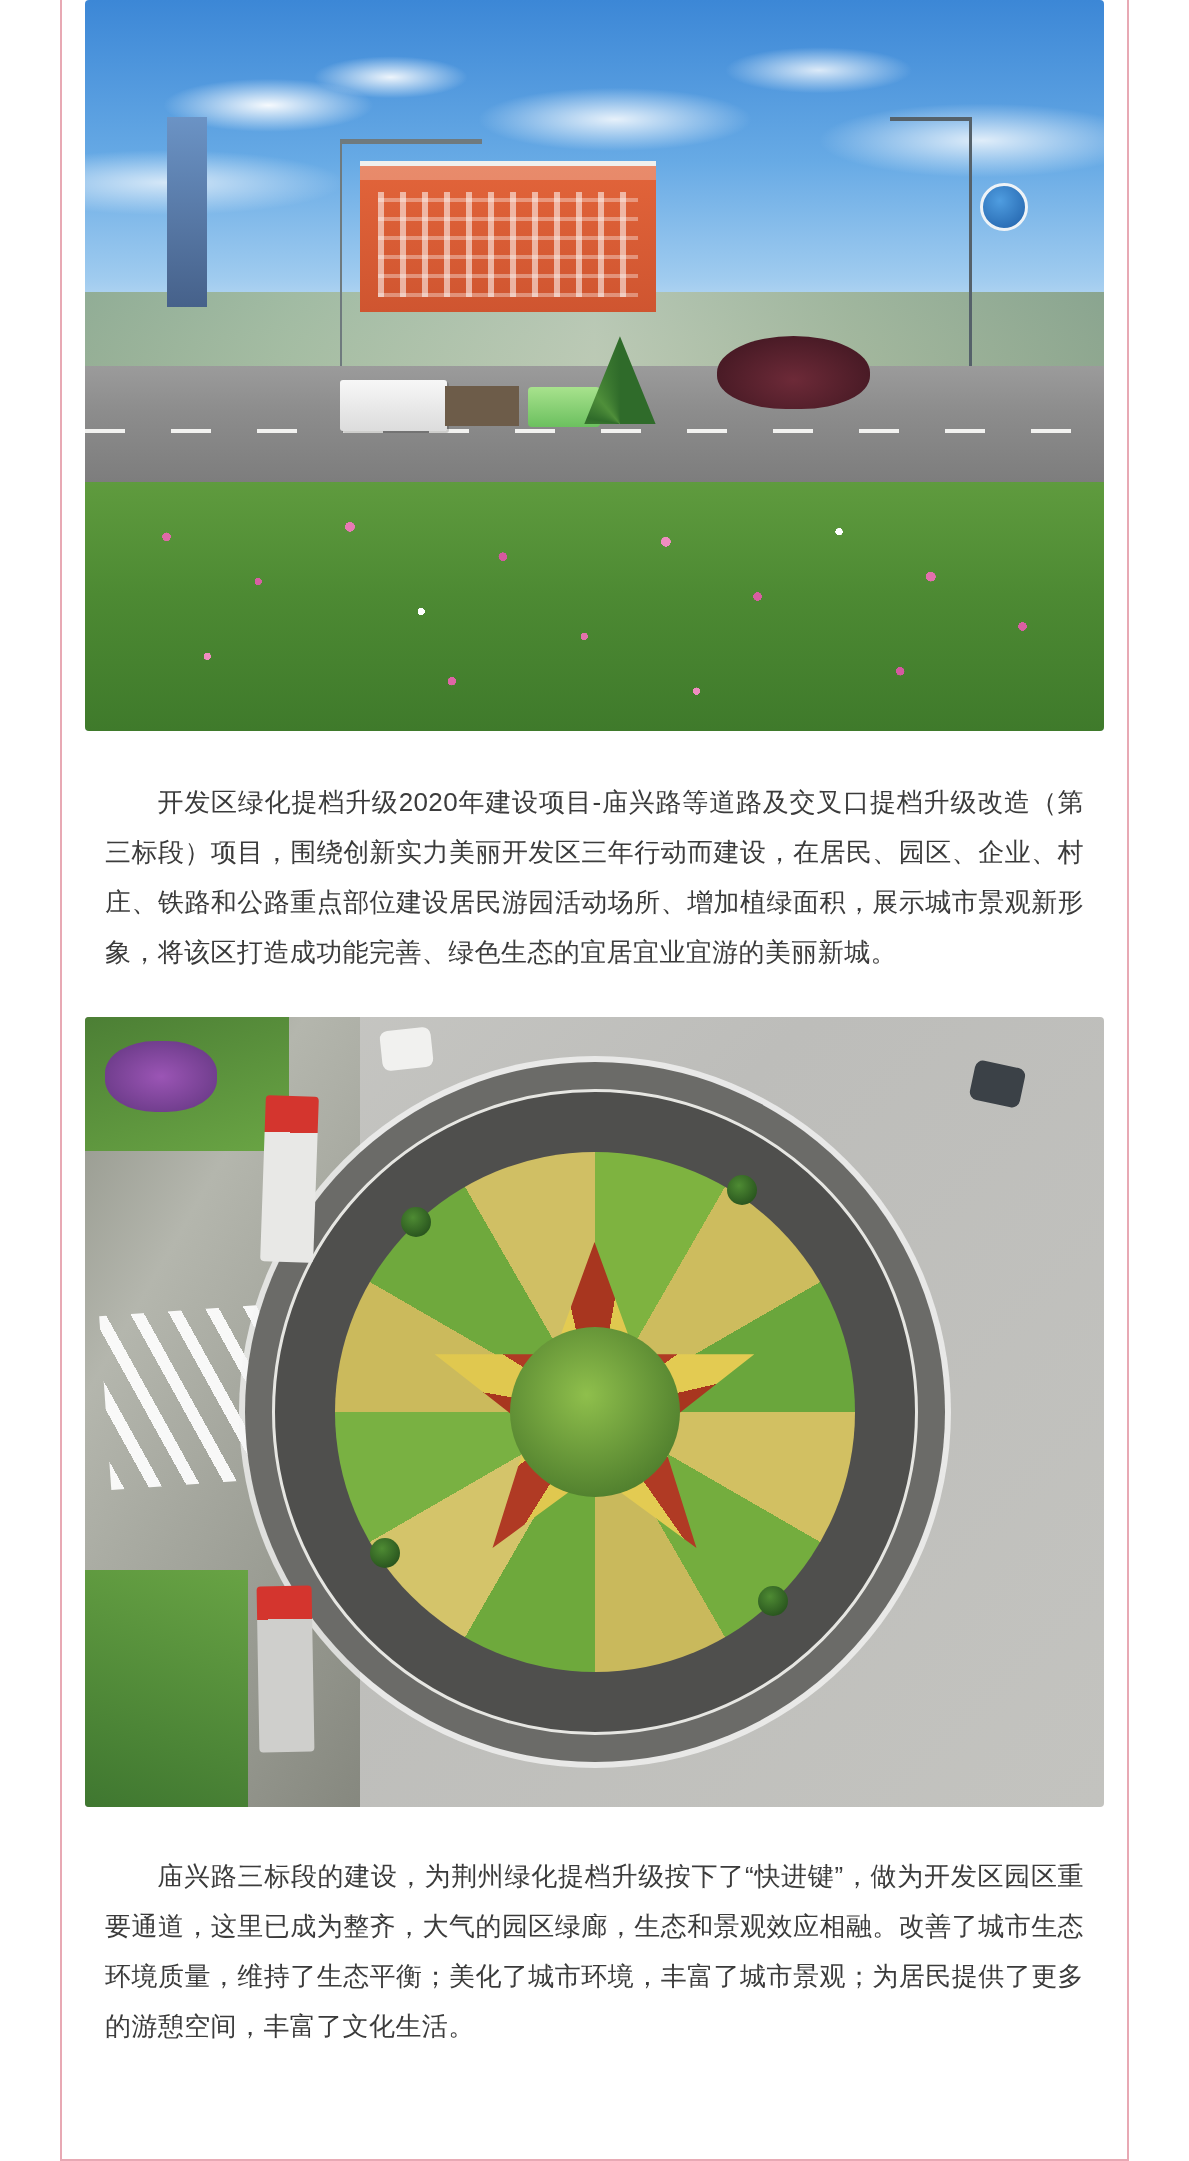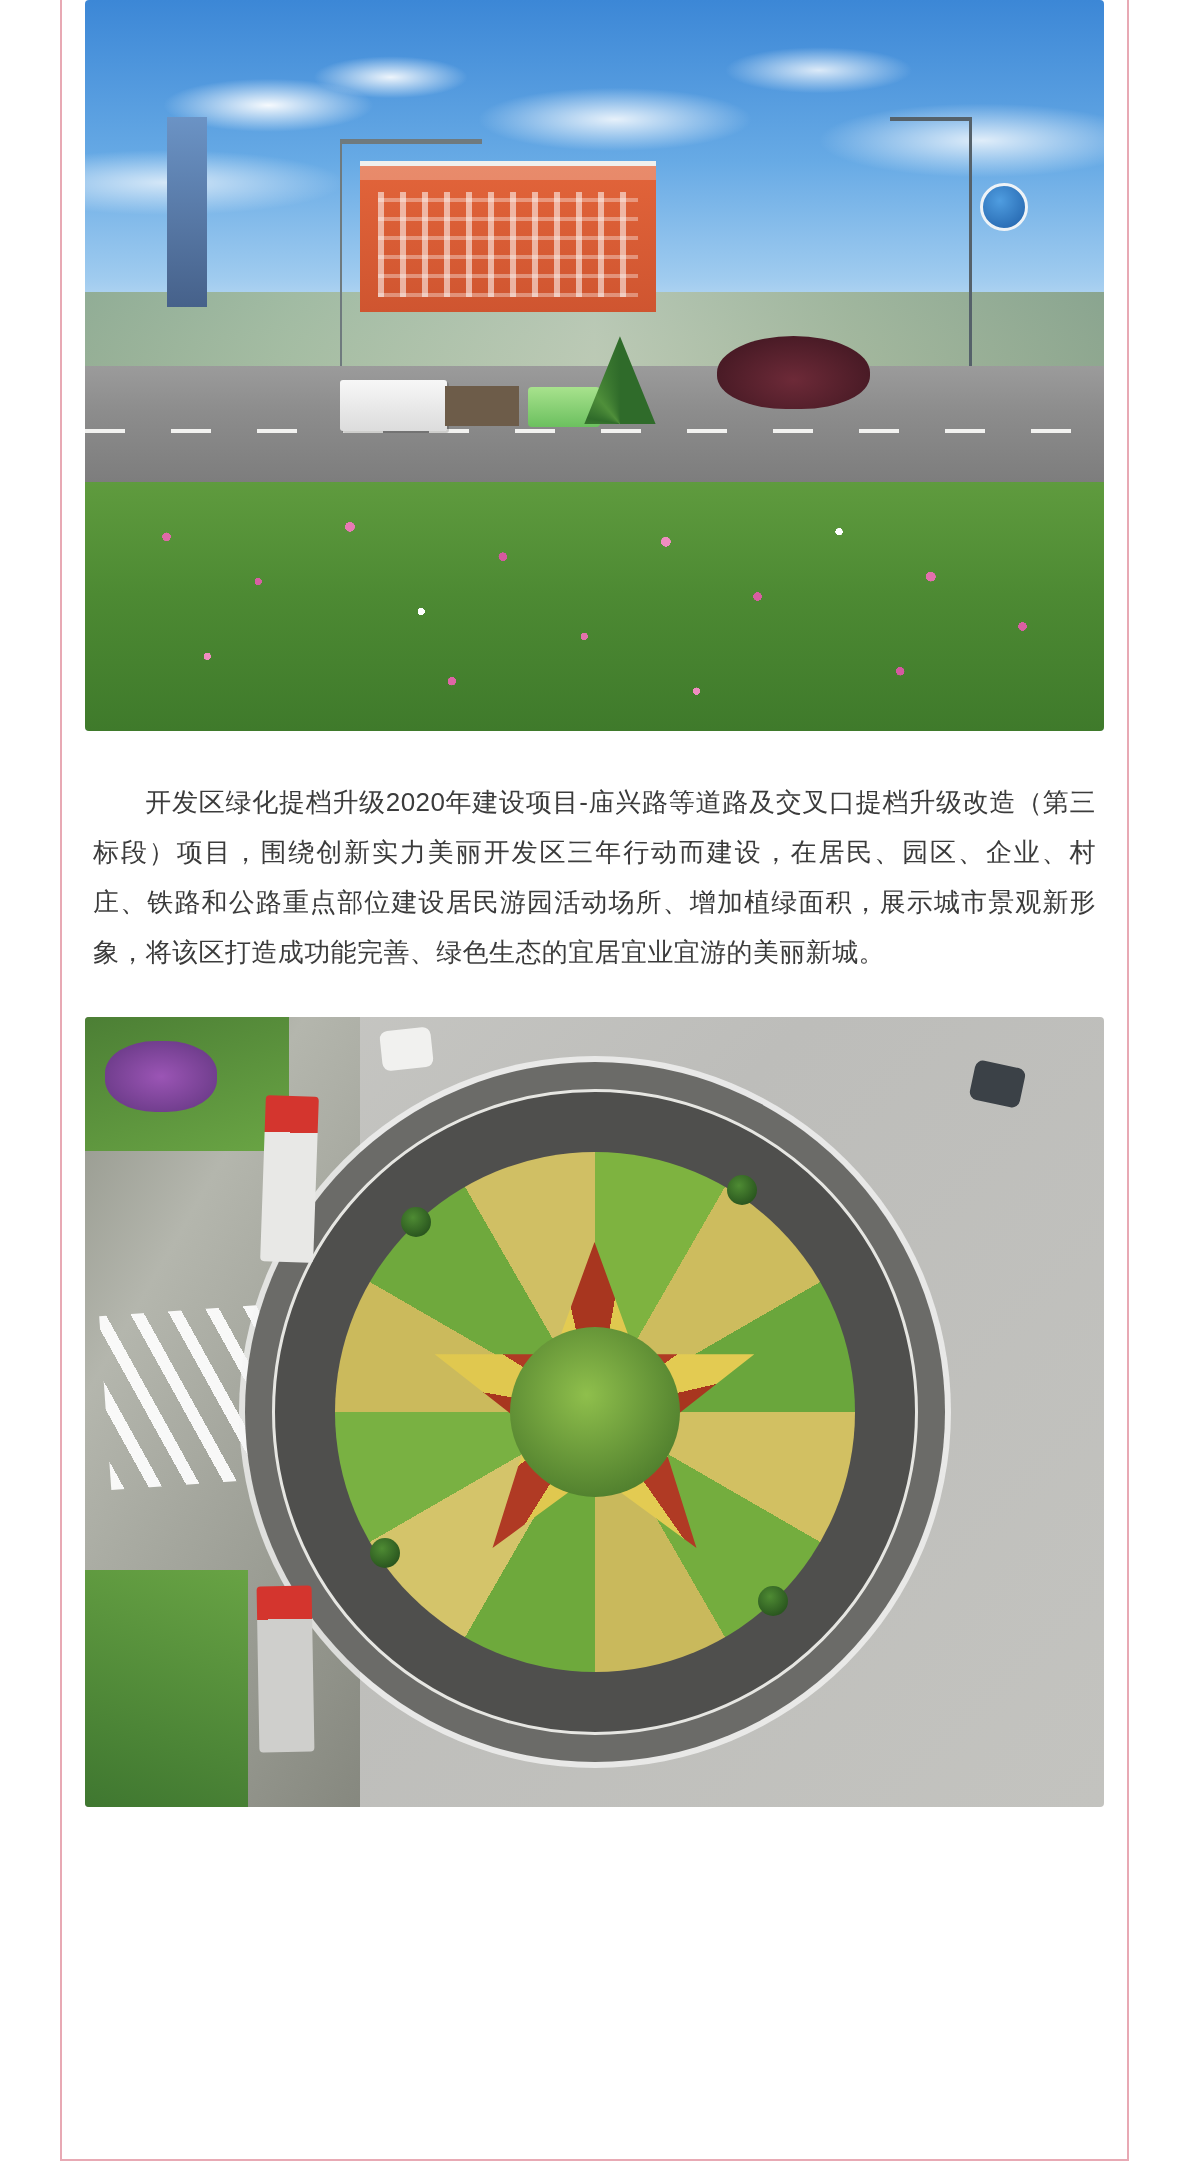--- a/index.html
+++ b/index.html
@@ -256,21 +256,21 @@
   }
 
   
   .para {
     font-size: 26px;
     line-height: 50px;
     color: #3b3b3b;
     letter-spacing: .4px;
     text-align: justify;
     text-justify: inter-ideograph;
-    margin: 0;
+    margin: 12px;
     padding: 0 8px;
   }
   .para.p-one { margin-top: 46px; }
   .para.p-two { margin-top: 44px; padding-bottom: 60px; }
   .para .indent { display: inline-block; width: 52px; }
 </style>
 </head>
 <body>
 
 <div class="page">
@@ -313,15 +313,16 @@
       <div class="truck-a"></div>
       <div class="truck-b"></div>
       <div class="car-white"></div>
       <div class="car-dark"></div>
       <div class="tree" style="left:31%; top:24%;"></div>
       <div class="tree" style="left:63%; top:20%;"></div>
       <div class="tree" style="left:28%; top:66%;"></div>
       <div class="tree" style="left:66%; top:72%;"></div>
     </div>
 
+    <p class="para p-two"><span class="indent"></span><span>庙兴路三标段的建设，为荆州绿化提档升级按下了“快进键”，做为开发区园区重要通道，这里已成为整齐，大气的园区绿廊，生态和景观效应相融。改善了城市生态环境质量，维持了生态平衡；美化了城市环境，丰富了城市景观；为居民提供了更多的游憩空间，丰富了文化生活。</span></p>
 
   </div>
 </div>
 
 </body></html>

